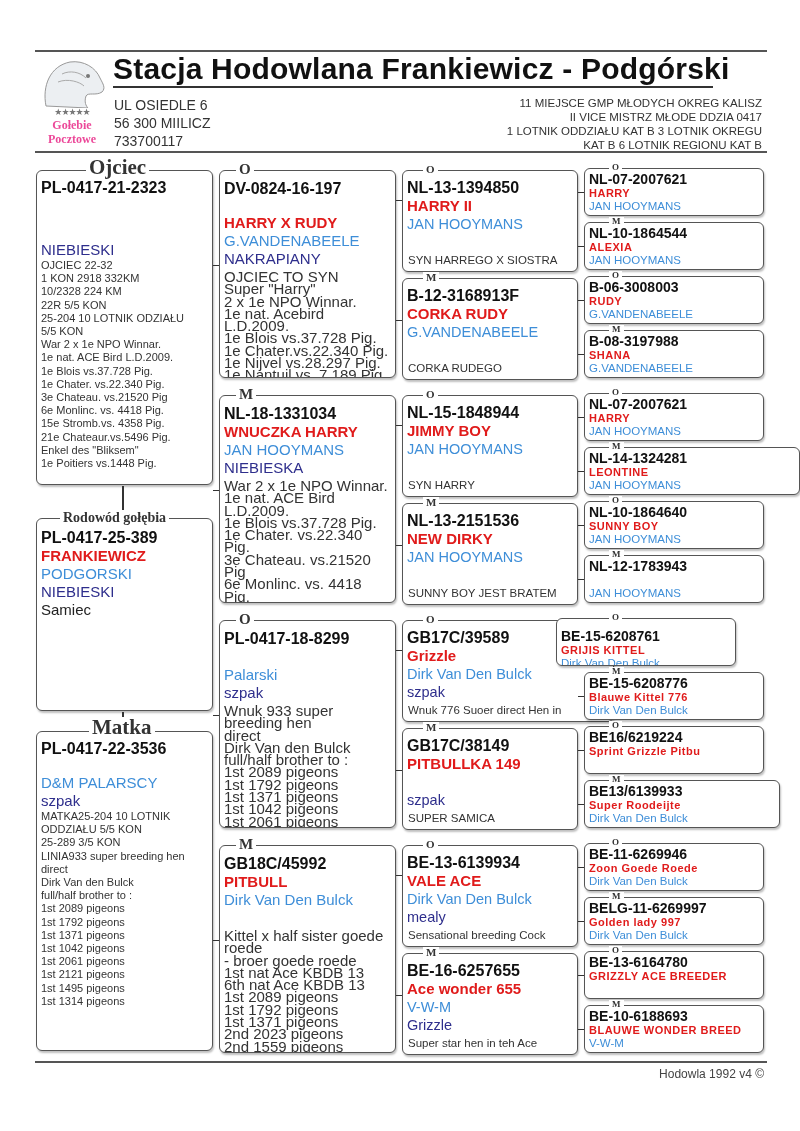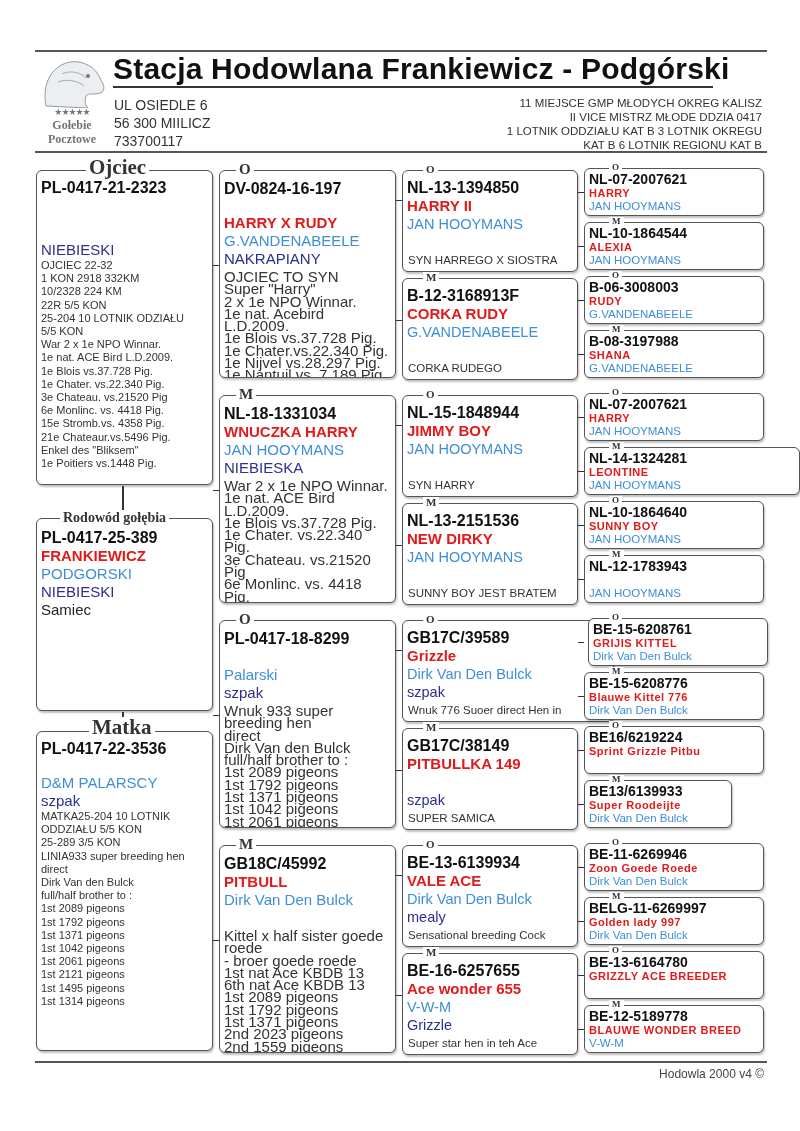--- a/index.html
+++ b/index.html
@@ -1,20 +1,20 @@
 <!DOCTYPE html>
 <html><head>
 <meta charset="utf-8">
 <style>
   * { box-sizing: border-box; margin: 0; padding: 0; }
   body { width: 800px; height: 1131px; background: #ffffff; position: relative; font-family: "Liberation Sans", sans-serif; color: #222; overflow: hidden; }
   .hr { position: absolute; left: 35px; width: 732px; height: 2px; background: #555; }
   .logo { position: absolute; left: 36px; top: 56px; width: 72px; height: 92px; }
   .logo .stars { position: absolute; left: 0; top: 51px; width: 72px; text-align: center; font-size: 9px; color: #777; letter-spacing: -1px; }
-  .logo .l1, .logo .l2 { position: absolute; left: 0; width: 72px; text-align: center; font-family: "Liberation Serif", serif; font-weight: bold; color: #737373; font-size: 12px; }
+  .logo .l1, .logo .l2 { position: absolute; left: 0; width: 72px; text-align: center; font-family: "Liberation Serif", serif; font-weight: bold; color: #ec4899; font-size: 12px; }
   .logo .l1 { top: 62px; } .logo .l2 { top: 76px; }
   .title { position: absolute; left: 113px; top: 52px; font-size: 30px; font-weight: bold; color: #111; white-space: nowrap; letter-spacing: 0.2px; }
   .title-ul { position: absolute; left: 113px; top: 86px; width: 600px; height: 2px; background: #333; }
   .addr { position: absolute; left: 114px; top: 96px; font-size: 14px; color: #333; line-height: 18px; }
   .ach { position: absolute; right: 38px; top: 96px; font-size: 11.5px; color: #333; line-height: 14px; text-align: right; }
   .box { position: absolute; border: 1.5px solid #555; border-radius: 6px; background: #fff; box-shadow: 1px 2px 2px rgba(0,0,0,0.25); padding: 0 4px; overflow: hidden; }
   .tag { position: absolute; background: #fff; font-family: "Liberation Serif", serif; font-weight: bold; color: #333; padding: 0 3px; line-height: 1; white-space: nowrap; }
   .ring { font-weight: bold; color: #111; white-space: nowrap; }
   .red { color: #e01b1b; font-weight: bold; white-space: nowrap; }
   .blue { color: #3e8ed8; white-space: nowrap; }
@@ -329,39 +329,39 @@
       <div class="red" style="min-height: 13px;">SUNNY BOY</div>
       <div class="blue" style="min-height: 13px;">JAN HOOYMANS</div>
     </div>
     <div class="tag" style="left: 609px; top: 496px; font-size: 9px;">O</div>
     <div class="box c4" style="left: 584px; top: 555px; width: 180px; height: 48px; padding-top: 3px;">
       <div class="ring" style="min-height: 15px;">NL-12-1783943</div>
       <div class="red" style="min-height: 13px;"></div>
       <div class="blue" style="min-height: 13px;">JAN HOOYMANS</div>
     </div>
     <div class="tag" style="left: 609px; top: 550px; font-size: 9px;">M</div>
-    <div class="box c4" style="left: 588px; top: 618px; width: 180px; height: 48px; padding-top: 3px;">
+    <div class="box c4" style="left: 556px; top: 618px; width: 180px; height: 48px; padding-top: 10px;">
       <div class="ring" style="min-height: 15px;">BE-15-6208761</div>
       <div class="red" style="min-height: 13px;">GRIJIS KITTEL</div>
       <div class="blue" style="min-height: 13px;">Dirk Van Den Bulck</div>
     </div>
     <div class="tag" style="left: 609px; top: 613px; font-size: 9px;">O</div>
     <div class="box c4" style="left: 584px; top: 672px; width: 180px; height: 48px; padding-top: 3px;">
       <div class="ring" style="min-height: 15px;">BE-15-6208776</div>
       <div class="red" style="min-height: 13px;">Blauwe Kittel 776</div>
       <div class="blue" style="min-height: 13px;">Dirk Van Den Bulck</div>
     </div>
     <div class="tag" style="left: 609px; top: 667px; font-size: 9px;">M</div>
     <div class="box c4" style="left: 584px; top: 726px; width: 180px; height: 48px; padding-top: 3px;">
       <div class="ring" style="min-height: 15px;">BE16/6219224</div>
       <div class="red" style="min-height: 13px;">Sprint Grizzle Pitbu</div>
       <div class="blue" style="min-height: 13px;"></div>
     </div>
     <div class="tag" style="left: 609px; top: 721px; font-size: 9px;">O</div>
-    <div class="box c4" style="left: 584px; top: 780px; width: 148px; height: 48px; padding-top: 3px;">
+    <div class="box c4" style="left: 584px; top: 780px; width: 196px; height: 48px; padding-top: 3px;">
       <div class="ring" style="min-height: 15px;">BE13/6139933</div>
       <div class="red" style="min-height: 13px;">Super Roodeijte</div>
       <div class="blue" style="min-height: 13px;">Dirk Van Den Bulck</div>
     </div>
     <div class="tag" style="left: 609px; top: 775px; font-size: 9px;">M</div>
     <div class="box c4" style="left: 584px; top: 843px; width: 180px; height: 48px; padding-top: 3px;">
       <div class="ring" style="min-height: 15px;">BE-11-6269946</div>
       <div class="red" style="min-height: 13px;">Zoon Goede Roede</div>
       <div class="blue" style="min-height: 13px;">Dirk Van Den Bulck</div>
     </div>
@@ -372,21 +372,21 @@
       <div class="blue" style="min-height: 13px;">Dirk Van Den Bulck</div>
     </div>
     <div class="tag" style="left: 609px; top: 892px; font-size: 9px;">M</div>
     <div class="box c4" style="left: 584px; top: 951px; width: 180px; height: 48px; padding-top: 3px;">
       <div class="ring" style="min-height: 15px;">BE-13-6164780</div>
       <div class="red" style="min-height: 13px;">GRIZZLY ACE BREEDER</div>
       <div class="blue" style="min-height: 13px;"></div>
     </div>
     <div class="tag" style="left: 609px; top: 946px; font-size: 9px;">O</div>
     <div class="box c4" style="left: 584px; top: 1005px; width: 180px; height: 48px; padding-top: 3px;">
-      <div class="ring" style="min-height: 15px;">BE-12-5189778</div>
+      <div class="ring" style="min-height: 15px;">BE-10-6188693</div>
       <div class="red" style="min-height: 13px;">BLAUWE WONDER BREED</div>
       <div class="blue" style="min-height: 13px;">V-W-M</div>
     </div>
     <div class="tag" style="left: 609px; top: 1000px; font-size: 9px;">M</div>
   </div>
 
 <div class="hr" style="top:1061px;"></div>
-<div class="footer">Hodowla 2000 v4 ©</div>
+<div class="footer">Hodowla 1992 v4 ©</div>
 
 </body></html>

